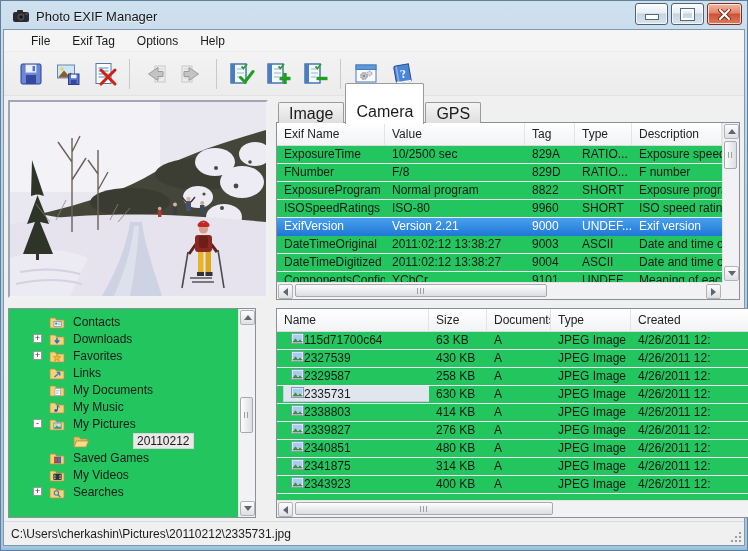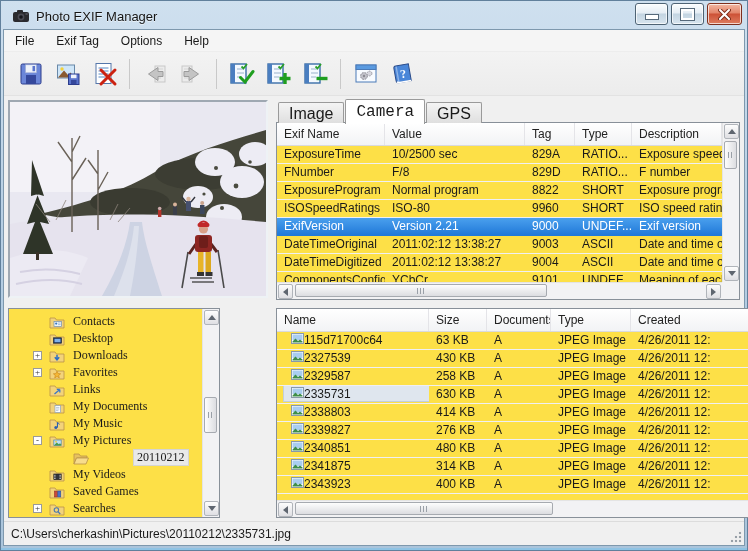--- a/index.html
+++ b/index.html
@@ -8,37 +8,37 @@
   .titlebar{position:absolute;left:4px;top:2px;right:4px;height:28px;display:flex;align-items:center;}
   .app-icon{width:18px;height:14px;margin:0 6px 0 8px;flex:0 0 auto;}
   .title-text{font-size:13px;color:#151515;text-shadow:0 1px 0 rgba(255,255,255,.6);}
   .win-buttons{position:absolute;right:6px;top:3px;display:flex;gap:3px;}
   .win-btn{width:31px;height:20px;border:1px solid #4e6374;border-radius:3px;background:linear-gradient(#fbfdfe 0%,#e5edf4 45%,#c3d4e1 50%,#d8e5ef 100%);display:flex;align-items:center;justify-content:center;box-shadow:inset 0 0 0 1px rgba(255,255,255,.7);}
   .win-btn.close{width:33px;background:linear-gradient(#f3b7a2 0%,#e2856a 45%,#cd5136 50%,#dd7d5f 100%);border-color:#7e2f1d;}
   .glyph-min{width:12px;height:4px;background:#fff;border:1px solid #56697a;margin-top:6px;}
   .glyph-max{width:9px;height:7px;border:2px solid #fff;outline:1px solid #56697a;background:transparent;}
   
   .client{position:absolute;left:4px;top:30px;width:740px;height:515px;background:#f0f0f0;box-shadow:0 0 0 1px #7e98ad;}
-  .menubar{position:absolute;left:0;top:0;width:740px;height:22px;background:#f5f5f5;border-bottom:1px solid #ededed;display:flex;align-items:center;padding-left:0;box-sizing:border-box;}
+  .menubar{position:absolute;left:0;top:0;width:740px;height:22px;background:#f5f5f5;border-bottom:1px solid #ededed;display:flex;align-items:center;padding-left:16px;box-sizing:border-box;}
   .menu-item{padding:3px 11px;cursor:default;}
   .toolbar{position:absolute;left:0;top:22px;width:740px;height:44px;background:linear-gradient(#f3f3f3,#ececec);display:flex;align-items:center;padding-left:8px;box-sizing:border-box;border-bottom:1px solid #e2e2e2;}
   .tool-btn{width:37px;height:36px;display:flex;align-items:center;justify-content:center;border-radius:2px;}
   .tool-btn.dis{opacity:.95;}
   .tool-sep{width:1px;height:30px;background:#c9c9c9;margin:0 6px;}
   
-  .panel{position:absolute;background:#fde047;border:1px solid #889099;box-sizing:border-box;}
+  .panel{position:absolute;background:#22c55e;border:1px solid #889099;box-sizing:border-box;}
   .preview{left:4px;top:70px;width:260px;height:198px;border:2px solid;border-color:#9fa8b2 #eef2f5 #eef2f5 #9fa8b2;background:#ddd;}
   .preview svg{display:block;}
   
   .tabs{position:absolute;left:274px;top:71px;height:22px;display:flex;align-items:flex-end;z-index:3;}
   .tab{height:18px;padding:2px 10px 0;margin-right:1px;background:linear-gradient(#f4f4f4,#dfdfdf);border:1px solid #9a9a9a;border-bottom:none;border-radius:2px 2px 0 0;font-size:16px;}
-  .tab.active{height:21px;background:#fff;position:relative;z-index:4;margin-bottom:-1px;padding-top:3px;font-family:Liberation Mono, monospace;}
+  .tab.active{height:21px;background:#fff;position:relative;z-index:4;margin-bottom:-1px;padding-top:19px;}
   .tablebox{left:272px;top:92px;width:464px;height:178px;}
   .listbox{left:272px;top:278px;width:548px;height:210px;}
-  .treebox{left:4px;top:278px;width:212px;height:210px;overflow:hidden;font-family:Liberation Serif, serif;}
+  .treebox{left:4px;top:278px;width:248px;height:210px;overflow:hidden;}
   
   .ghead{display:flex;height:22px;background:linear-gradient(#ffffff,#f2f3f5);border-bottom:1px solid #d9dade;}
   .ghead span{display:block;box-sizing:border-box;padding:4px 0 0 7px;border-right:1px solid #e4e4e8;overflow:hidden;white-space:nowrap;color:#222;}
   .trow{display:flex;height:17px;line-height:17px;border-bottom:1px solid #efeff3;}
   .trow span{display:block;box-sizing:border-box;padding-left:7px;overflow:hidden;white-space:nowrap;}
   .exif .c0{width:108px}.exif .c1{width:140px}.exif .c2{width:50px}.exif .c3{width:57px}.exif .c4{flex:1}
   .files .c0{width:152px}.files .c1{width:58px}.files .c2{width:64px}.files .c3{width:80px}.files .c4{flex:1}
   .trow.sel{background:linear-gradient(#4aa0ee,#2179d8);color:#fff;border-bottom-color:#2179d8;}
   .gbody{position:absolute;left:0;right:17px;top:0;bottom:17px;overflow:hidden;}
   .tablebox .gbody{top:0;}
@@ -377,29 +377,20 @@
           <span class="tgl none"></span>
           <svg class="ticon" viewBox="0 0 16 14">
               <path d="M1 3 L6 3 L7.5 5 L15 5 L15 13 L1 13 Z" fill="#f3d37a" stroke="#b9924a" stroke-width=".8"></path>
               <rect x="5" y="6.5" width="7.5" height="5" fill="#eef4fa" stroke="#6f8fb0" stroke-width=".7"></rect>
               <circle cx="7.2" cy="8.6" r="1.1" fill="#3a78c0"></circle>
               <path d="M9 8 h2.6 M9 9.6 h2.6" stroke="#8aa8c8" stroke-width=".7"></path>
             </svg>
           <span class="tlabel">Contacts</span>
         </div>
         <div class="tree-row">
-          <span class="tgl none"></span>
-          <svg class="ticon" viewBox="0 0 16 14">
-              <path d="M1 3 L6 3 L7.5 5 L15 5 L15 13 L1 13 Z" fill="#f3d37a" stroke="#b9924a" stroke-width=".8"></path>
-              <rect x="4.5" y="5.8" width="8" height="5.4" fill="#20355e" stroke="#101a30" stroke-width=".6"></rect>
-              <rect x="5.5" y="6.8" width="6" height="3.4" fill="#7fb0e8"></rect>
-            </svg>
-          <span class="tlabel">Desktop</span>
-        </div>
-        <div class="tree-row">
           <span class="tgl">+</span>
           <svg class="ticon" viewBox="0 0 16 14">
               <path d="M1 3 L6 3 L7.5 5 L15 5 L15 13 L1 13 Z" fill="#f3d37a" stroke="#b9924a" stroke-width=".8"></path>
               <path d="M8 5.8 V9.8 M5.8 8.2 L8 10.8 L10.2 8.2" stroke="#2d6fc4" stroke-width="1.5" fill="none"></path>
             </svg>
           <span class="tlabel">Downloads</span>
         </div>
         <div class="tree-row">
           <span class="tgl">+</span>
           <svg class="ticon" viewBox="0 0 16 14">
@@ -445,43 +436,43 @@
             </svg>
           <span class="tlabel">My Pictures</span>
         </div>
         <div class="tree-row child sel">
           <span class="tgl none"></span>
           <svg class="ticon" viewBox="0 0 16 14">
               <path d="M1 3 L6 3 L7.5 5 L14 5 L14 7 L3.5 7 L1 13 Z" fill="#e8c25e" stroke="#b9924a" stroke-width=".8"></path>
               <path d="M3.5 7 L15.5 7 L13 13 L1 13 Z" fill="#f7dc8c" stroke="#b9924a" stroke-width=".8"></path>
             </svg>
           <span class="tlabel">20110212</span>
+        </div>
+        <div class="tree-row">
+          <span class="tgl none"></span>
+          <svg class="ticon" viewBox="0 0 16 14">
+              <path d="M1 3 L6 3 L7.5 5 L15 5 L15 13 L1 13 Z" fill="#f3d37a" stroke="#b9924a" stroke-width=".8"></path>
+              <rect x="5.4" y="6" width="3" height="6" fill="#c84a3a" stroke="#8a2a20" stroke-width=".5"></rect>
+              <rect x="8.8" y="6" width="3" height="6" fill="#4a72c8" stroke="#2a4a8a" stroke-width=".5"></rect>
+            </svg>
+          <span class="tlabel">Saved Games</span>
         </div>
         <div class="tree-row">
           <span class="tgl none"></span>
           <svg class="ticon" viewBox="0 0 16 14">
               <path d="M1 3 L6 3 L7.5 5 L15 5 L15 13 L1 13 Z" fill="#f3d37a" stroke="#b9924a" stroke-width=".8"></path>
               <rect x="4.8" y="6" width="7.4" height="5.6" fill="#33343a" stroke="#1a1a1e" stroke-width=".6"></rect>
               <rect x="5.4" y="6.8" width="1" height="1" fill="#fff"></rect>
               <rect x="5.4" y="8.4" width="1" height="1" fill="#fff"></rect>
               <rect x="5.4" y="10" width="1" height="1" fill="#fff"></rect>
               <rect x="10.6" y="6.8" width="1" height="1" fill="#fff"></rect>
               <rect x="10.6" y="8.4" width="1" height="1" fill="#fff"></rect>
               <rect x="10.6" y="10" width="1" height="1" fill="#fff"></rect>
             </svg>
           <span class="tlabel">My Videos</span>
-        </div>
-        <div class="tree-row">
-          <span class="tgl none"></span>
-          <svg class="ticon" viewBox="0 0 16 14">
-              <path d="M1 3 L6 3 L7.5 5 L15 5 L15 13 L1 13 Z" fill="#f3d37a" stroke="#b9924a" stroke-width=".8"></path>
-              <rect x="5.4" y="6" width="3" height="6" fill="#c84a3a" stroke="#8a2a20" stroke-width=".5"></rect>
-              <rect x="8.8" y="6" width="3" height="6" fill="#4a72c8" stroke="#2a4a8a" stroke-width=".5"></rect>
-            </svg>
-          <span class="tlabel">Saved Games</span>
         </div>
         <div class="tree-row">
           <span class="tgl">+</span>
           <svg class="ticon" viewBox="0 0 16 14">
               <path d="M1 3 L6 3 L7.5 5 L15 5 L15 13 L1 13 Z" fill="#f3d37a" stroke="#b9924a" stroke-width=".8"></path>
               <circle cx="7.4" cy="8" r="2.2" fill="none" stroke="#4a78b0" stroke-width="1.1"></circle>
               <path d="M9 9.6 L11.2 12" stroke="#4a78b0" stroke-width="1.3"></path>
             </svg>
           <span class="tlabel">Searches</span>
         </div>

